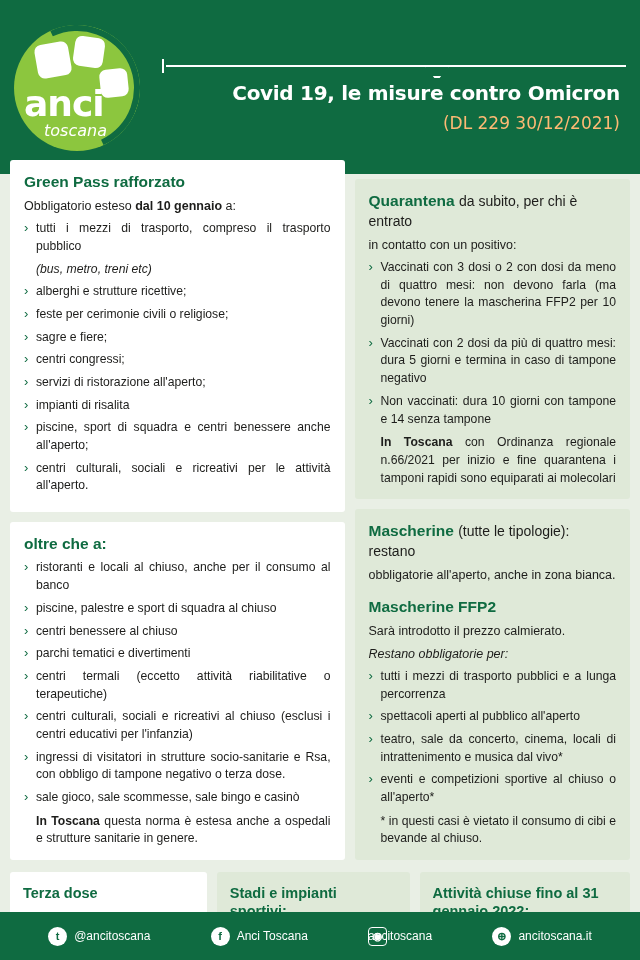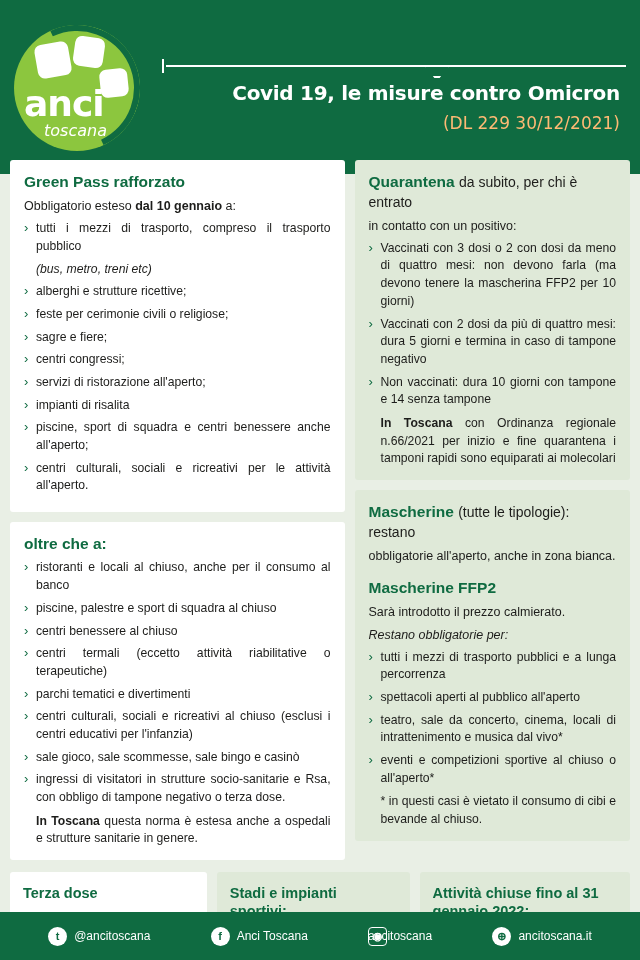--- a/index.html
+++ b/index.html
@@ -118,20 +118,21 @@
   .body {
     position: absolute;
     top: 152px; left: 0;
     width: 640px;
     height: 760px;
     padding: 8px 10px 0 10px;
   }
   .cols {
     display: flex;
     gap: 10px;
+    align-items: flex-end;
   }
   .col-left { width: 340px; }
   .col-right { width: 280px; }
   .card {
     background: #ffffff;
     border-radius: 3px;
     padding: 12px 14px 12px 14px;
     margin-bottom: 10px;
   }
   .card.green { background: #dfe9d8; }
@@ -264,25 +265,25 @@
             <li>centri culturali, sociali e ricreativi per le attività all'aperto.</li>
           </ul>
         </div>
 
         <div class="card">
           <h2>oltre che a:</h2>
           <ul>
             <li>ristoranti e locali al chiuso, anche per il consumo al banco</li>
             <li>piscine, palestre e sport di squadra al chiuso</li>
             <li>centri benessere al chiuso</li>
+            <li>parchi tematici e divertimenti</li>
             <li>centri termali (eccetto attività riabilitative o terapeutiche)</li>
-            <li>parchi tematici e divertimenti</li>
             <li>centri culturali, sociali e ricreativi al chiuso (esclusi i centri educativi per l'infanzia)</li>
+            <li>ingressi di visitatori in strutture socio-sanitarie e Rsa, con obbligo di tampone negativo o terza dose.</li>
             <li>sale gioco, sale scommesse, sale bingo e casinò</li>
-            <li>ingressi di visitatori in strutture socio-sanitarie e Rsa, con obbligo di tampone negativo o terza dose.</li>
           </ul>
           <div class="note">
             <b>In Toscana</b>
             questa norma è estesa anche a ospedali e strutture sanitarie in genere.
           </div>
         </div>
 
       </div>
 
       <div class="col-right">

